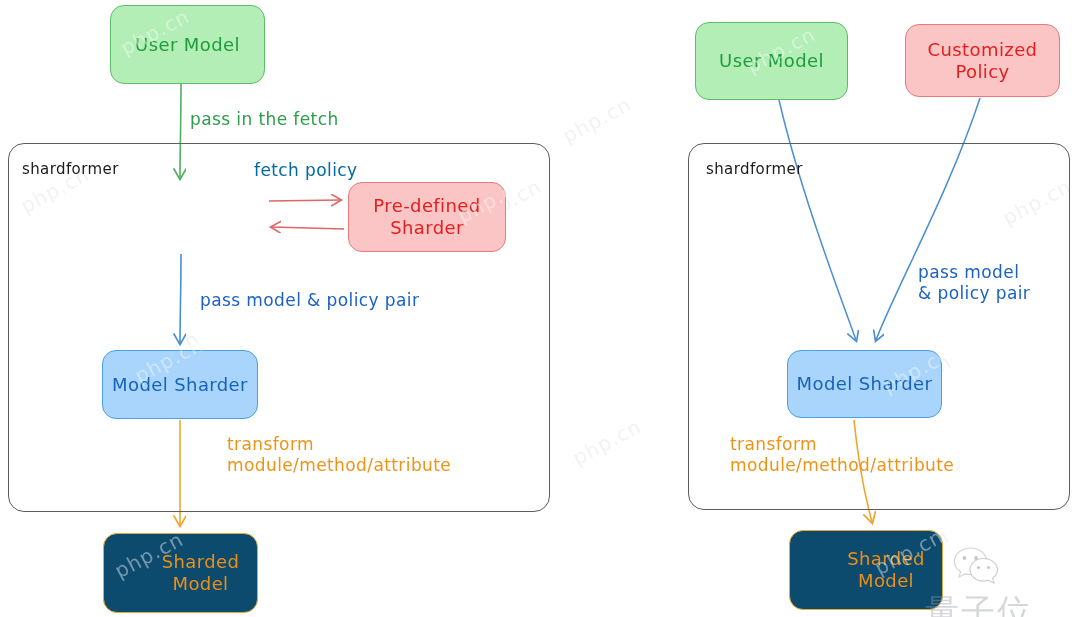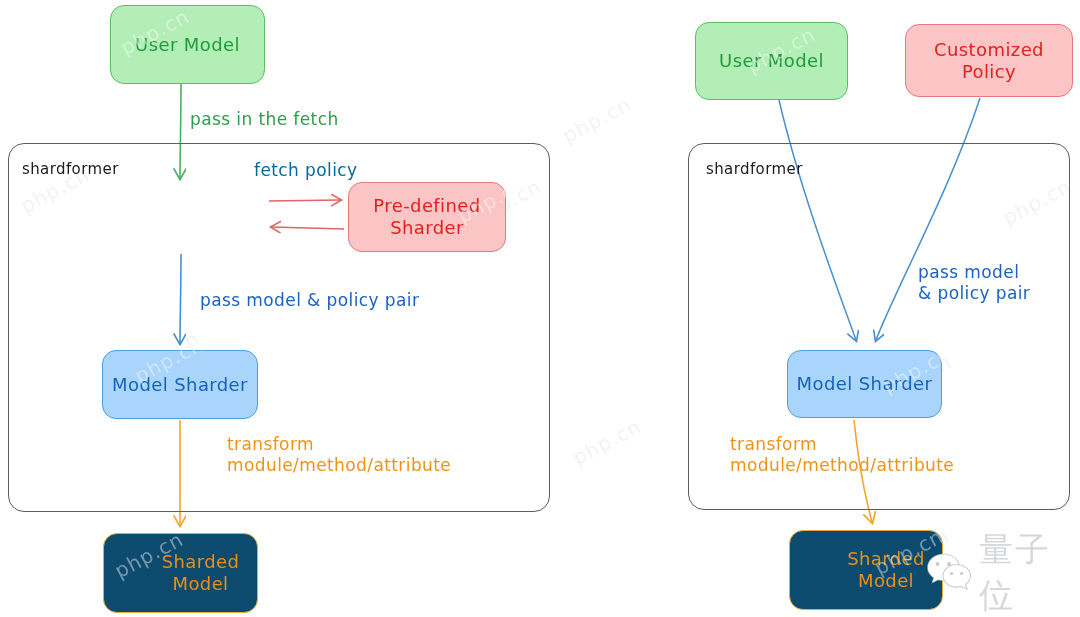--- a/index.html
+++ b/index.html
@@ -106,28 +106,29 @@
     color: rgba(255, 255, 255, 0.42);
     font-size: 20px;
     letter-spacing: 1px;
     z-index: 7;
     user-select: none;
     font-family: "DejaVu Sans", sans-serif;
   }
   
   #logo-watermark {
     position: absolute;
-    left: 925px;
+    left: 902px;
     top: 545px;
     width: 150px;
     height: 56px;
     z-index: 9;
     display: flex;
     align-items: center;
     user-select: none;
+    flex-direction: column;
   }
   #logo-watermark .wechat-mark {
     position: relative;
     width: 50px;
     height: 44px;
     flex: none;
   }
   #logo-watermark .logo-text {
     font-size: 34px;
     color: rgba(150, 155, 162, 0.40);
@@ -204,21 +205,21 @@
 
   <div class="edge-label lbl-red" style="left:254px; top:160px; font-size:17px;">fetch policy</div>
 
   <div class="edge-label lbl-blue" style="left:200px; top:290px; font-size:17px;">pass model &amp; policy pair</div>
 
   <div class="edge-label lbl-orange" style="left:191px; top:434px; font-size:17px;">transform
 module/method/attribute</div>
 
   <div class="node node-green" style="left:695px; top:22px; width:153px; height:78px; font-size:18px;">User Model</div>
 
-  <div class="node node-red" style="left:905px; top:24px; width:168px; height:73px; font-size:18px;">Customized
+  <div class="node node-red" style="left:905px; top:24px; width:155px; height:73px; font-size:18px;">Customized
 Policy</div>
 
   <div class="node node-blue" style="left:787px; top:350px; width:155px; height:68px; font-size:18px;">Model Sharder</div>
 
   <div class="node node-yellow" style="left:789px; top:530px; width:154px; height:80px; font-size:18px;">Sharded Model</div>
 
   <div class="edge-label lbl-blue" style="left:918px; top:262px; font-size:17px;">pass model
 &amp; policy pair</div>
 
   <div class="edge-label lbl-orange" style="left:694px; top:434px; font-size:17px;">transform

